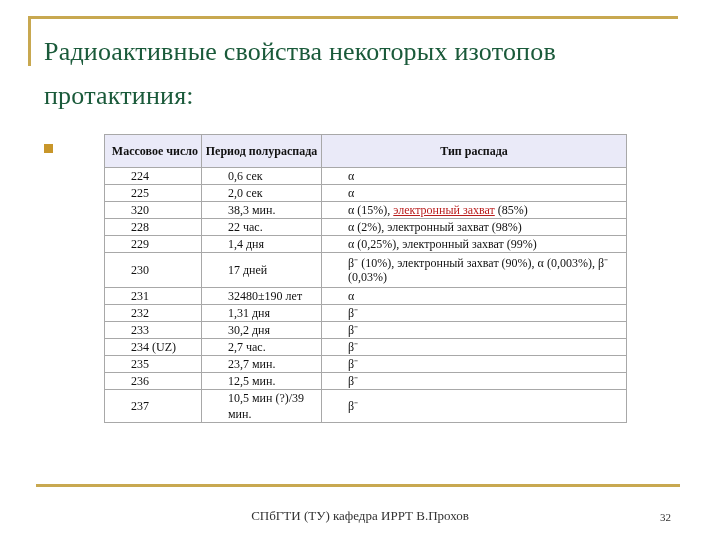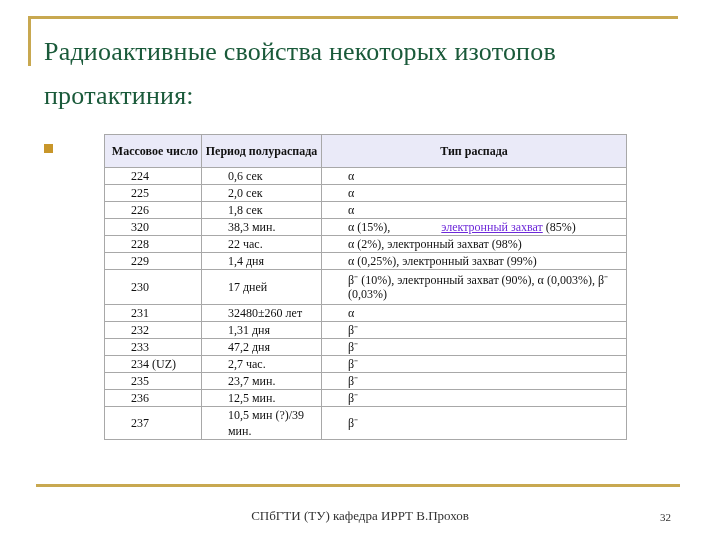--- a/index.html
+++ b/index.html
@@ -29,21 +29,21 @@
     font-family: "Liberation Serif", serif; font-size: 12px; color: #111;
   }
   th, td { border: 1px solid #a8a8a8; padding: 0 3px; vertical-align: middle; }
   th {
     background: #eaeaf8; font-weight: bold; font-size: 12px; line-height: 14px; height: 32px; text-align: center;
   }
   td { height: 16px; line-height: 16px; background: #fff; padding-left: 26px; }
   td.tall { height: 34px; line-height: 14px; }
   .col1 { width: 90px; text-align: right; }
   .col2 { width: 113px; }
-  a.link { color: #6d28d9; text-decoration: underline; margin-left: 48px; }
+  a.link { color: #b91c1c; text-decoration: underline; }
   sup { font-size: 8px; line-height: 0; }
   sub { font-size: 8px; line-height: 0; }
   .bottom-rule {
     position: absolute; left: 36px; top: 484px; width: 644px; height: 3px; background: #c8a850;
   }
   .footer {
     position: absolute; left: 0; top: 508px; width: 720px; text-align: center;
     font-family: "Liberation Serif", serif; font-size: 13px; color: #333;
   }
   .page-num {
@@ -75,25 +75,20 @@
         <td>224</td>
         <td>0,6 сек</td>
         <td>α</td>
       </tr>
       <tr>
         <td>225</td>
         <td>2,0 сек</td>
         <td>α</td>
       </tr>
       <tr>
-        <td>226</td>
-        <td>1,8 сек</td>
-        <td>α</td>
-      </tr>
-      <tr>
         <td>320</td>
         <td>38,3 мин.</td>
         <td><span>α (15%), </span><a class="link" href="#">электронный захват</a><span> (85%)</span></td>
       </tr>
       <tr>
         <td>228</td>
         <td>22 час.</td>
         <td>α (2%), электронный захват (98%)</td>
       </tr>
       <tr>
@@ -101,31 +96,31 @@
         <td>1,4 дня</td>
         <td>α (0,25%), электронный захват (99%)</td>
       </tr>
       <tr>
         <td class="tall">230</td>
         <td class="tall">17 дней</td>
         <td class="tall">β⁻ (10%), электронный захват (90%), α (0,003%), β⁻ (0,03%)</td>
       </tr>
       <tr>
         <td>231</td>
-        <td>32480±260 лет</td>
+        <td>32480±190 лет</td>
         <td>α</td>
       </tr>
       <tr>
         <td>232</td>
         <td>1,31 дня</td>
         <td>β⁻</td>
       </tr>
       <tr>
         <td>233</td>
-        <td>47,2 дня</td>
+        <td>30,2 дня</td>
         <td>β⁻</td>
       </tr>
       <tr>
         <td>234 (UZ)</td>
         <td>2,7 час.</td>
         <td>β⁻</td>
       </tr>
       <tr>
         <td>235</td>
         <td>23,7 мин.</td>

